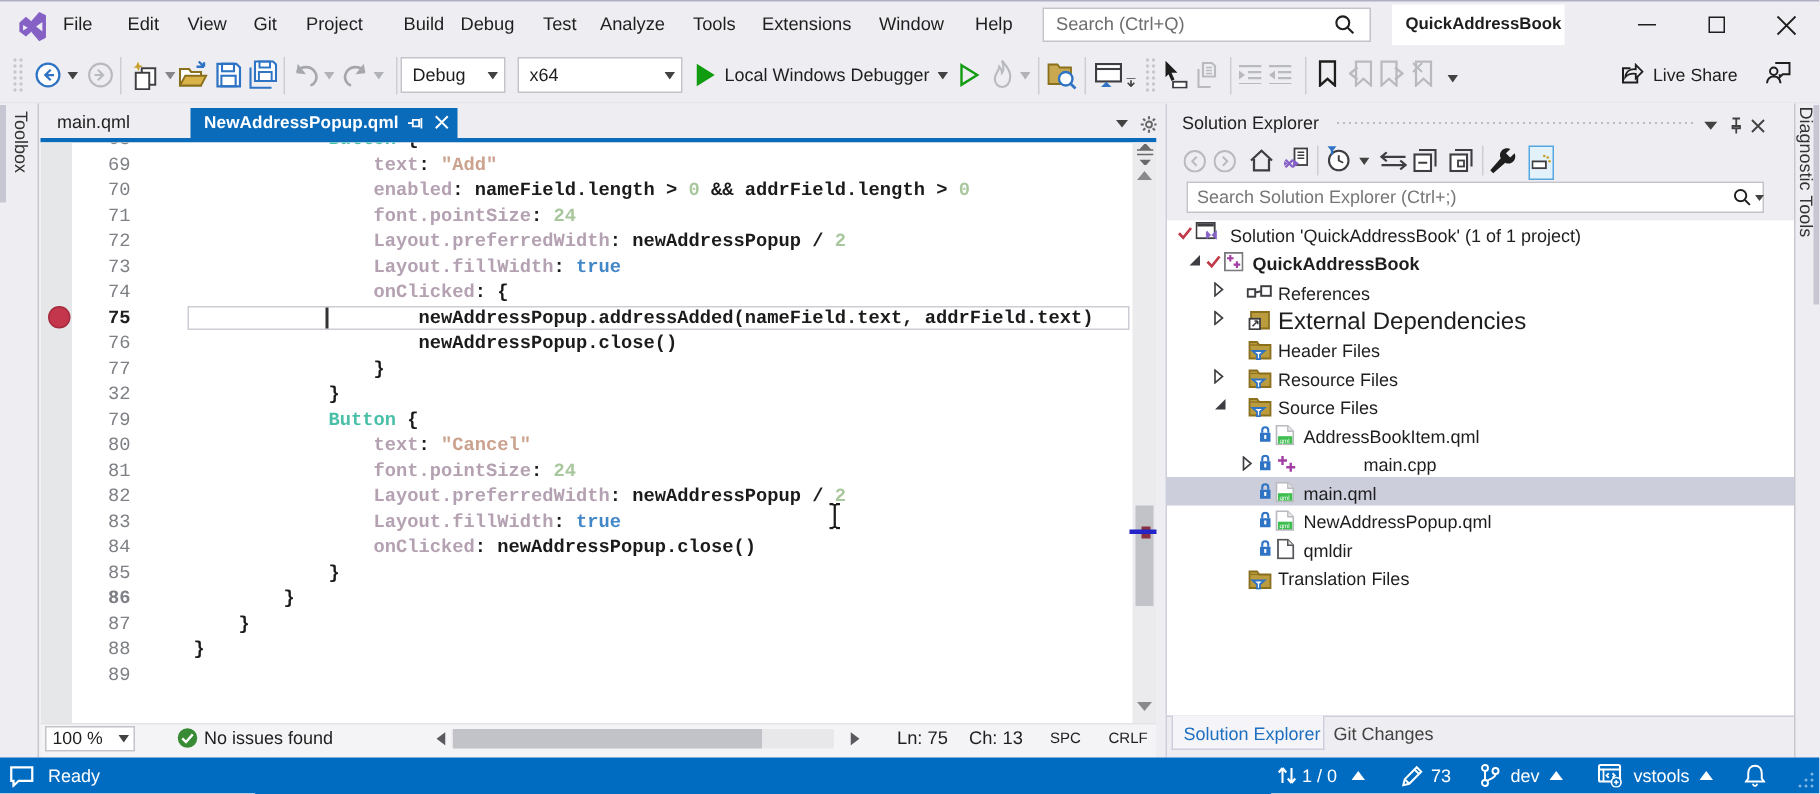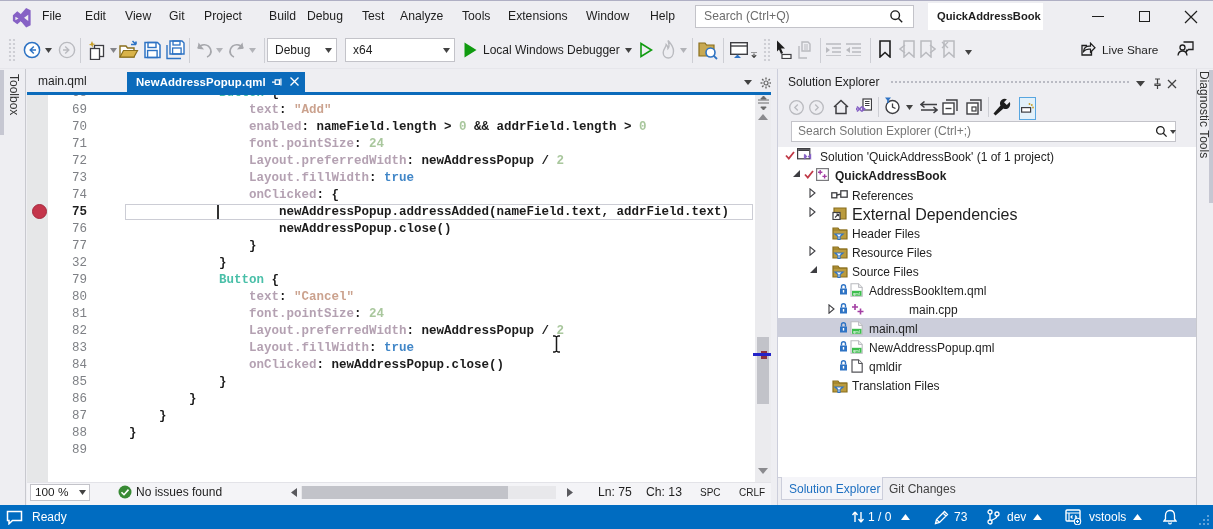--- a/index.html
+++ b/index.html
@@ -327,21 +327,21 @@
 <div class="lnum" style="left:26px;top:126px;">76</div>
 <div class="lnum" style="left:26px;top:143px;">77</div>
 <div class="lnum" style="left:26px;top:160px;">32</div>
 <div class="lnum" style="left:26px;top:177px;">79</div>
 <div class="lnum" style="left:26px;top:194px;">80</div>
 <div class="lnum" style="left:26px;top:211px;">81</div>
 <div class="lnum" style="left:26px;top:228px;">82</div>
 <div class="lnum" style="left:26px;top:245px;">83</div>
 <div class="lnum" style="left:26px;top:262px;">84</div>
 <div class="lnum" style="left:26px;top:279px;">85</div>
-<div class="lnum" style="left:26px;top:296px;">86</div>
+<div class="lnum" style="left:26px;top:296px;font-weight:bold;">86</div>
 <div class="lnum" style="left:26px;top:313px;">87</div>
 <div class="lnum" style="left:26px;top:330px;">88</div>
 <div class="lnum" style="left:26px;top:347px;">89</div>
     </div>
   <div id="code">
       <div class="codeline" style="left:192px;top:-10px;"><span class="tk-t">Button</span> {</div>
 <div class="codeline" style="left:222px;top:7px;"><span class="tk-p">text</span>: <span class="tk-s">"Add"</span></div>
 <div class="codeline" style="left:222px;top:24px;"><span class="tk-p">enabled</span>: nameField.length &gt; <span class="tk-n">0</span> &amp;&amp; addrField.length &gt; <span class="tk-n">0</span></div>
 <div class="codeline" style="left:222px;top:41px;"><span class="tk-p">font.pointSize</span>: <span class="tk-n">24</span></div>
 <div class="codeline" style="left:222px;top:58px;"><span class="tk-p">Layout.preferredWidth</span>: newAddressPopup / <span class="tk-n">2</span></div>

